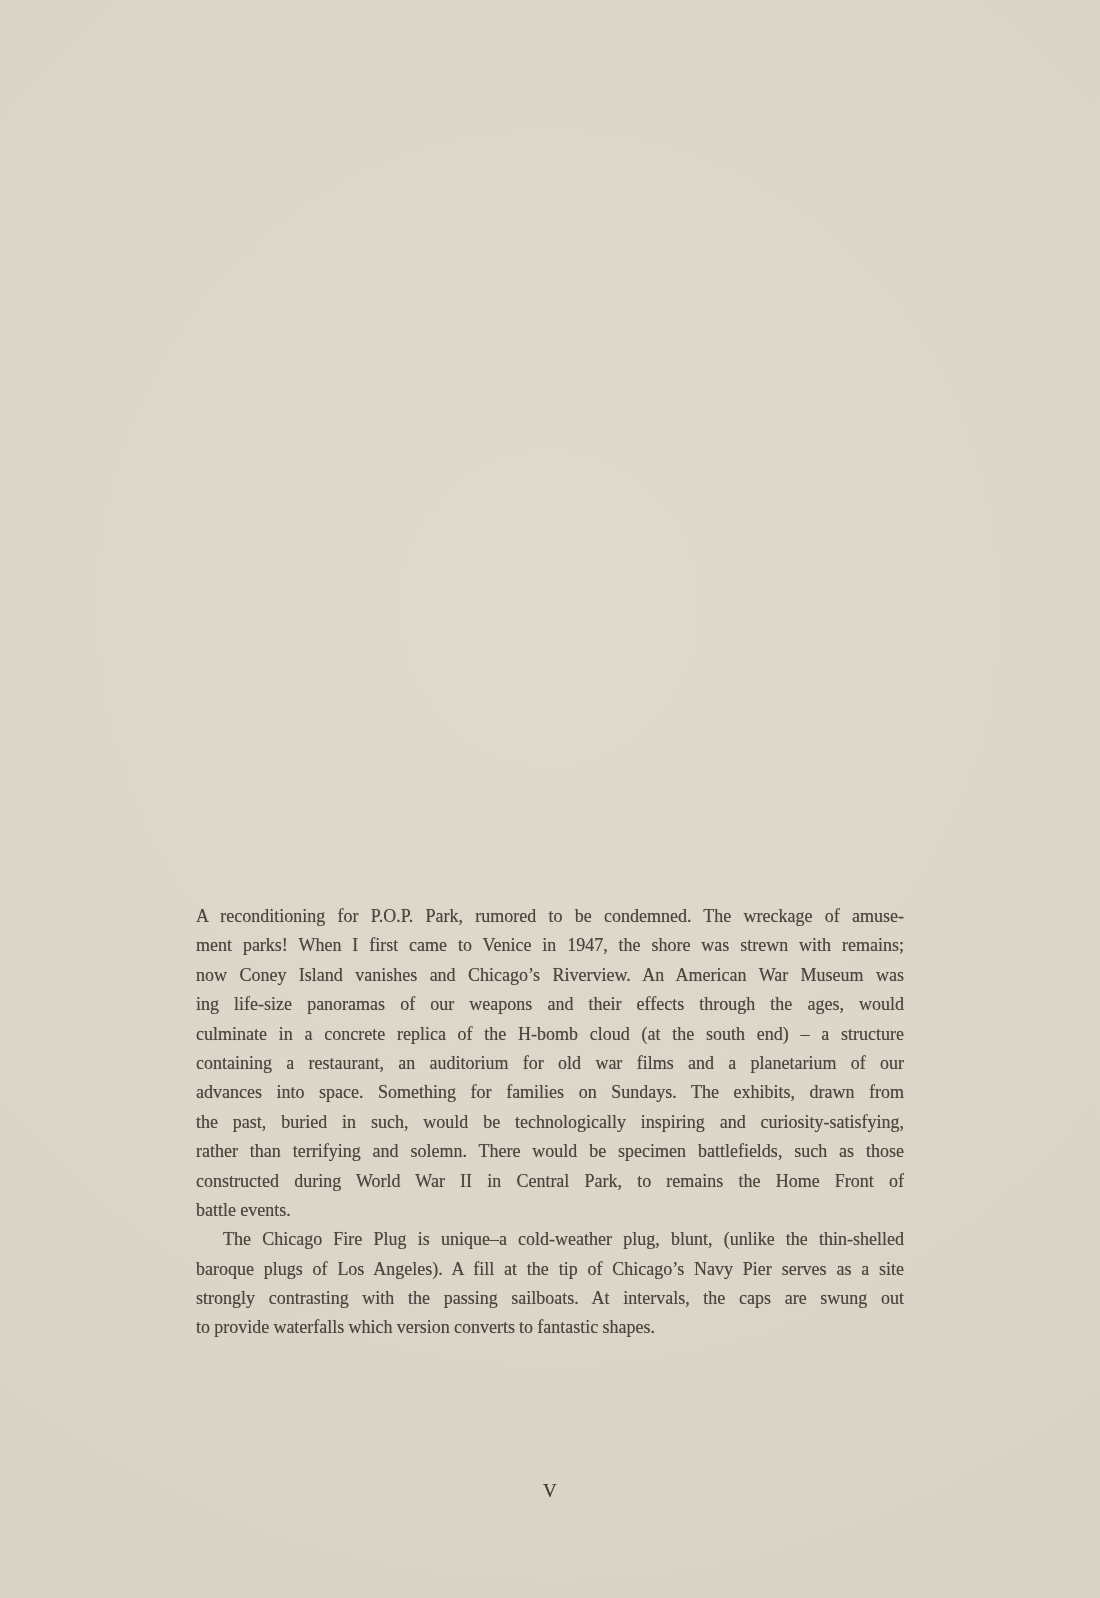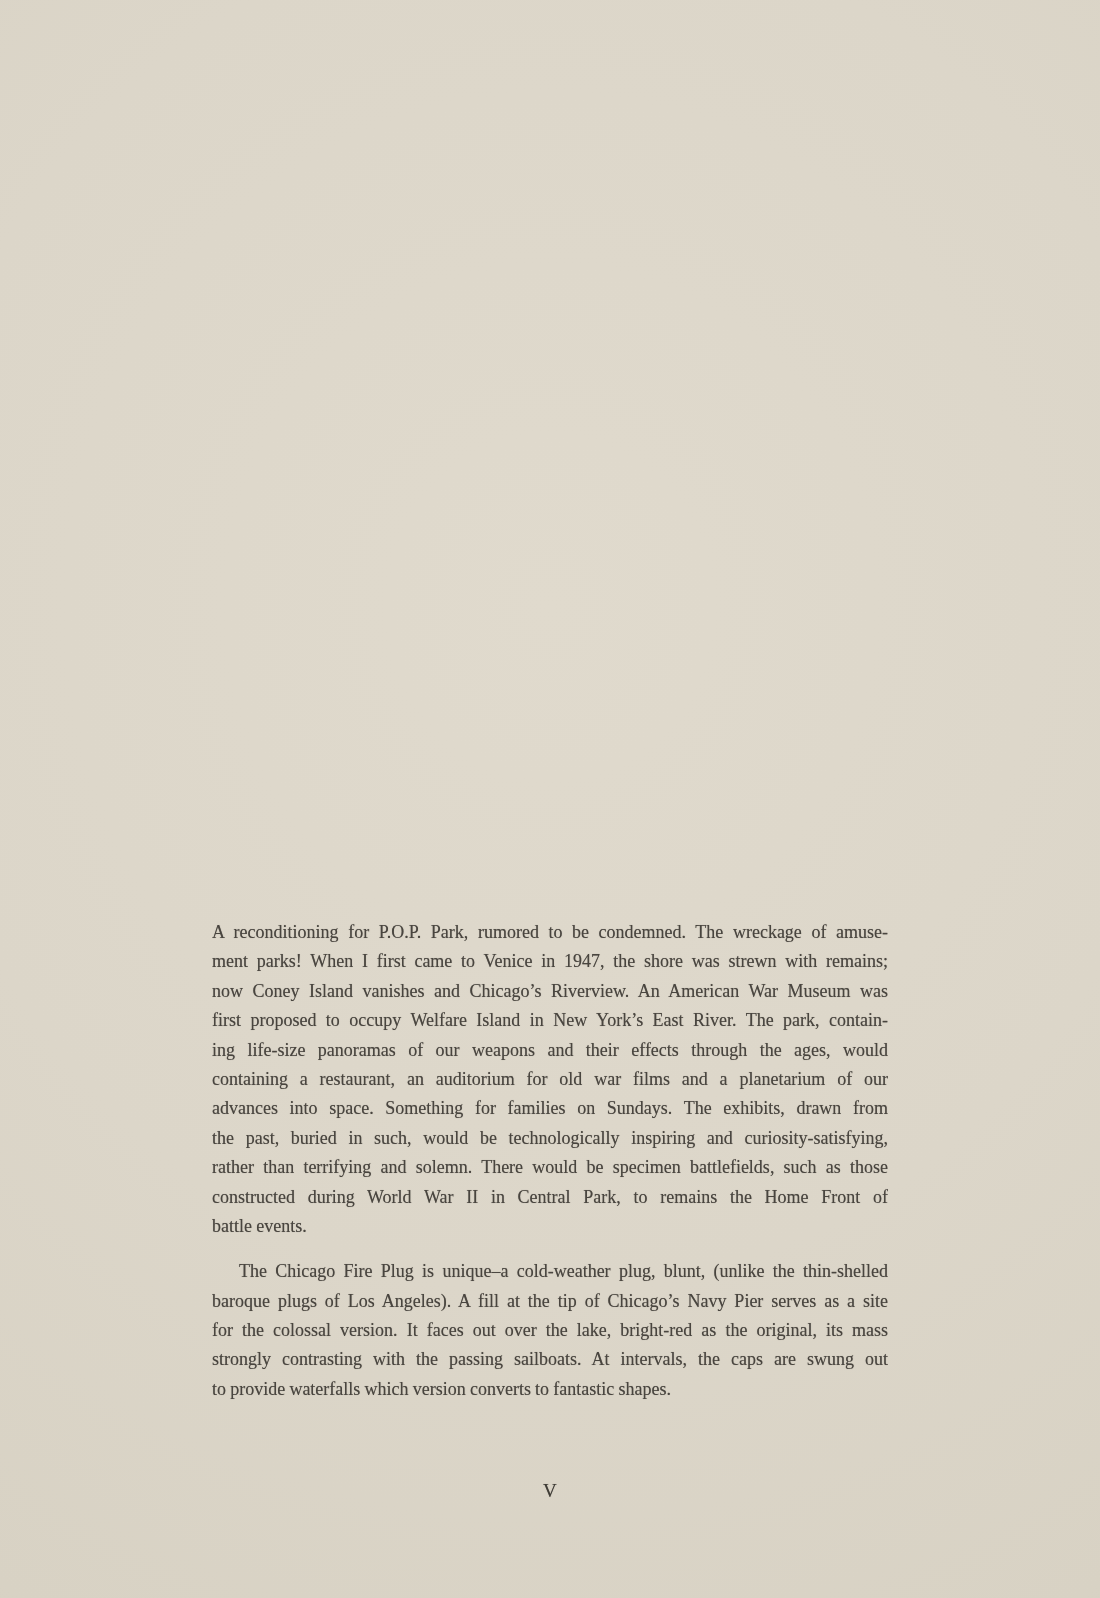--- a/index.html
+++ b/index.html
@@ -22,21 +22,21 @@
   }
   .text-block {
     position: absolute;
     left: 196px;
     top: 902px;
     width: 708px;
     color: #49453f;
     font-size: 18px;
     text-shadow: 0 0 0.7px rgba(73, 69, 63, 0.55);
   }
-  .paragraph { margin: 16px; padding: 0; }
+  .paragraph { margin: 0; padding: 0; }
   .line {
     height: 29.4px;
     line-height: 29.4px;
     overflow: hidden;
     text-align: justify;
     text-align-last: justify;
     word-spacing: -0.3px;
   }
   .line.last {
     text-align: center;
@@ -65,34 +65,33 @@
 <body>
 
 <div class="page">
 
   <main class="text-block">
 
     <section class="paragraph">
       <div class="line">A reconditioning for P.O.P. Park, rumored to be condemned. The wreckage of amuse-</div>
       <div class="line">ment parks! When I first came to Venice in 1947, the shore was strewn with remains;</div>
       <div class="line">now Coney Island vanishes and Chicago’s Riverview. An American War Museum was</div>
-      <div class="line">first proposed to occupy Welfare Island in New York’s East River. The park, contain-</div>
       <div class="line">ing life-size panoramas of our weapons and their effects through the ages, would</div>
+      <div class="line">culminate in a concrete replica of the H-bomb cloud (at the south end) – a structure</div>
       <div class="line">containing a restaurant, an auditorium for old war films and a planetarium of our</div>
       <div class="line">advances into space. Something for families on Sundays. The exhibits, drawn from</div>
       <div class="line">the past, buried in such, would be technologically inspiring and curiosity-satisfying,</div>
       <div class="line">rather than terrifying and solemn. There would be specimen battlefields, such as those</div>
       <div class="line">constructed during World War II in Central Park, to remains the Home Front of</div>
       <div class="line last">battle events.</div>
     </section>
 
     <section class="paragraph indent-first">
       <div class="line">The Chicago Fire Plug is unique–a cold-weather plug, blunt, (unlike the thin-shelled</div>
       <div class="line">baroque plugs of Los Angeles). A fill at the tip of Chicago’s Navy Pier serves as a site</div>
-      <div class="line">for the colossal version. It faces out over the lake, bright-red as the original, its mass</div>
       <div class="line">strongly contrasting with the passing sailboats. At intervals, the caps are swung out</div>
       <div class="line last">to provide waterfalls which version converts to fantastic shapes.</div>
     </section>
 
   </main>
 
   <footer class="folio">V</footer>
 
 </div>
 

